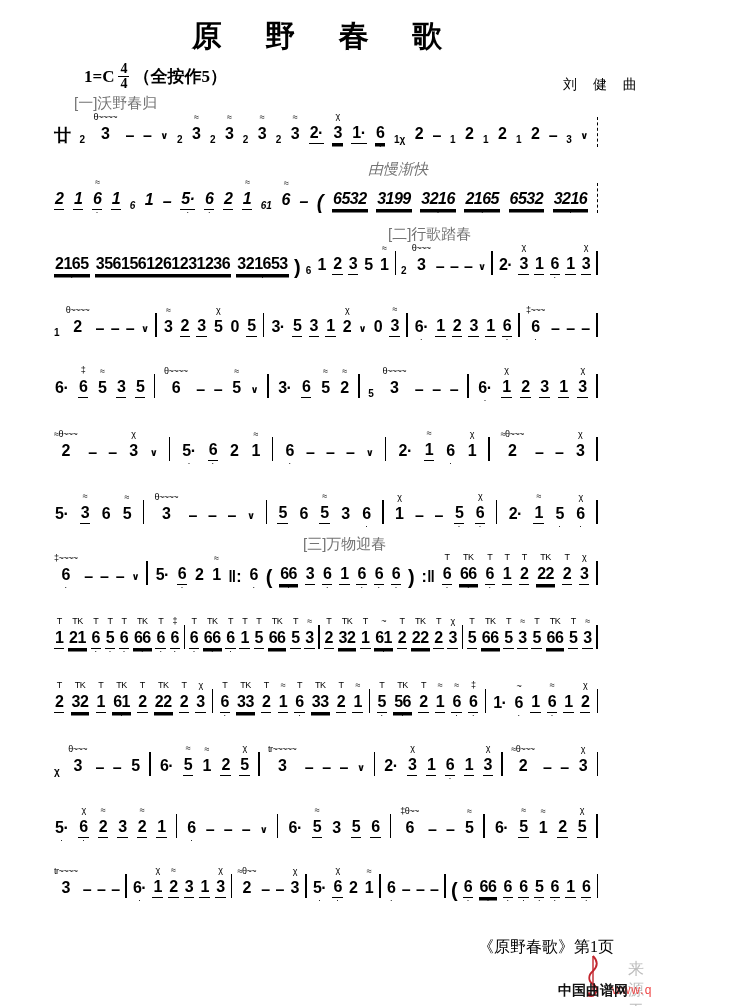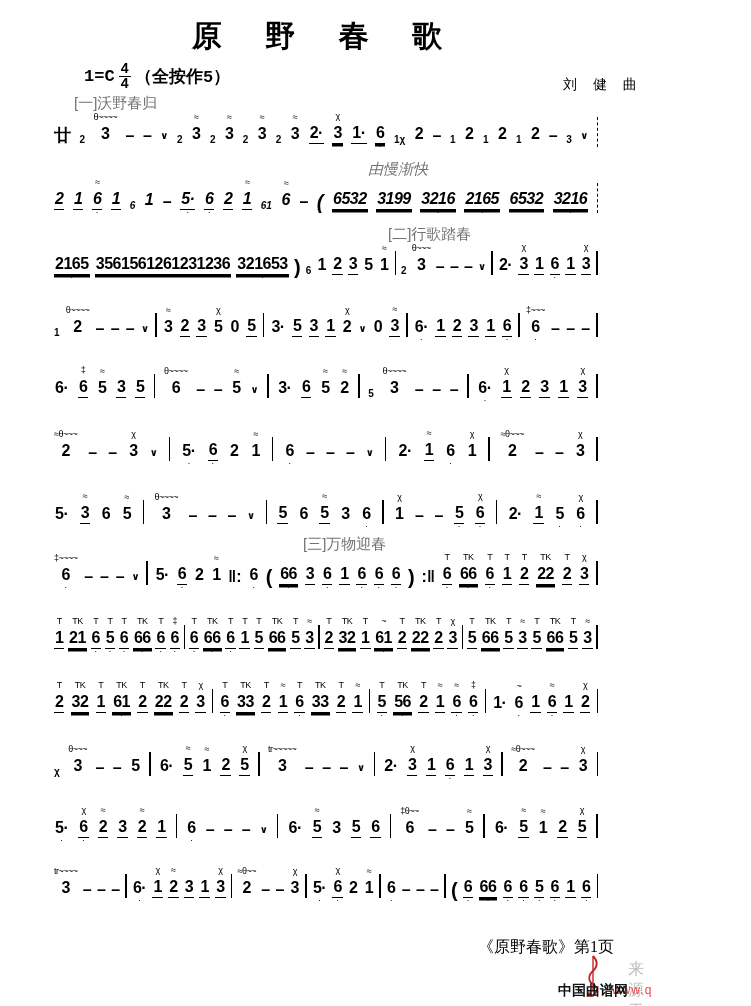--- a/index.html
+++ b/index.html
@@ -3,21 +3,21 @@
 <meta charset="utf-8">
 <style>
   html,body{margin:0;padding:0;background:#fff;}
   #page{position:relative;width:652px;height:1006px;background:#ffffff;color:#000;
         font-family:"Liberation Sans","DejaVu Sans",sans-serif;overflow:hidden;}
   
   #title{position:absolute;top:16px;left:0;width:100%;text-align:center;
          font-family:"Liberation Serif","DejaVu Serif",serif;font-weight:bold;
          font-size:30px;letter-spacing:18px;}
   #keyline{position:absolute;top:62px;left:84px;font-size:17px;font-weight:bold;
-           font-family:Liberation Mono, monospace;display:flex;align-items:center;gap:4px;}
+           font-family:Liberation Serif, serif;display:flex;align-items:center;gap:4px;}
   .frac{display:inline-flex;flex-direction:column;align-items:center;font-size:14px;line-height:1.0;font-weight:bold;}
   .frac span:first-child{border-bottom:1.6px solid #000;padding:0 2px;}
   #subtitle{position:absolute;top:64px;left:287px;font-size:18px;}
   #composer{position:absolute;top:76px;left:563px;font-size:14px;letter-spacing:6px;}
   
   .system{position:absolute;left:0;width:100%;padding:0 54px;box-sizing:border-box;}
   .sys-row{display:flex;justify-content:space-between;align-items:flex-end;width:100%;}
   .sys-label{position:absolute;font-size:15px;color:#737373;white-space:nowrap;}
   .tok{display:inline-flex;flex-direction:column;align-items:center;line-height:1;}
   .ab{font-size:9px;min-height:13px;display:block;letter-spacing:-0.5px;color:#000;white-space:nowrap;}

